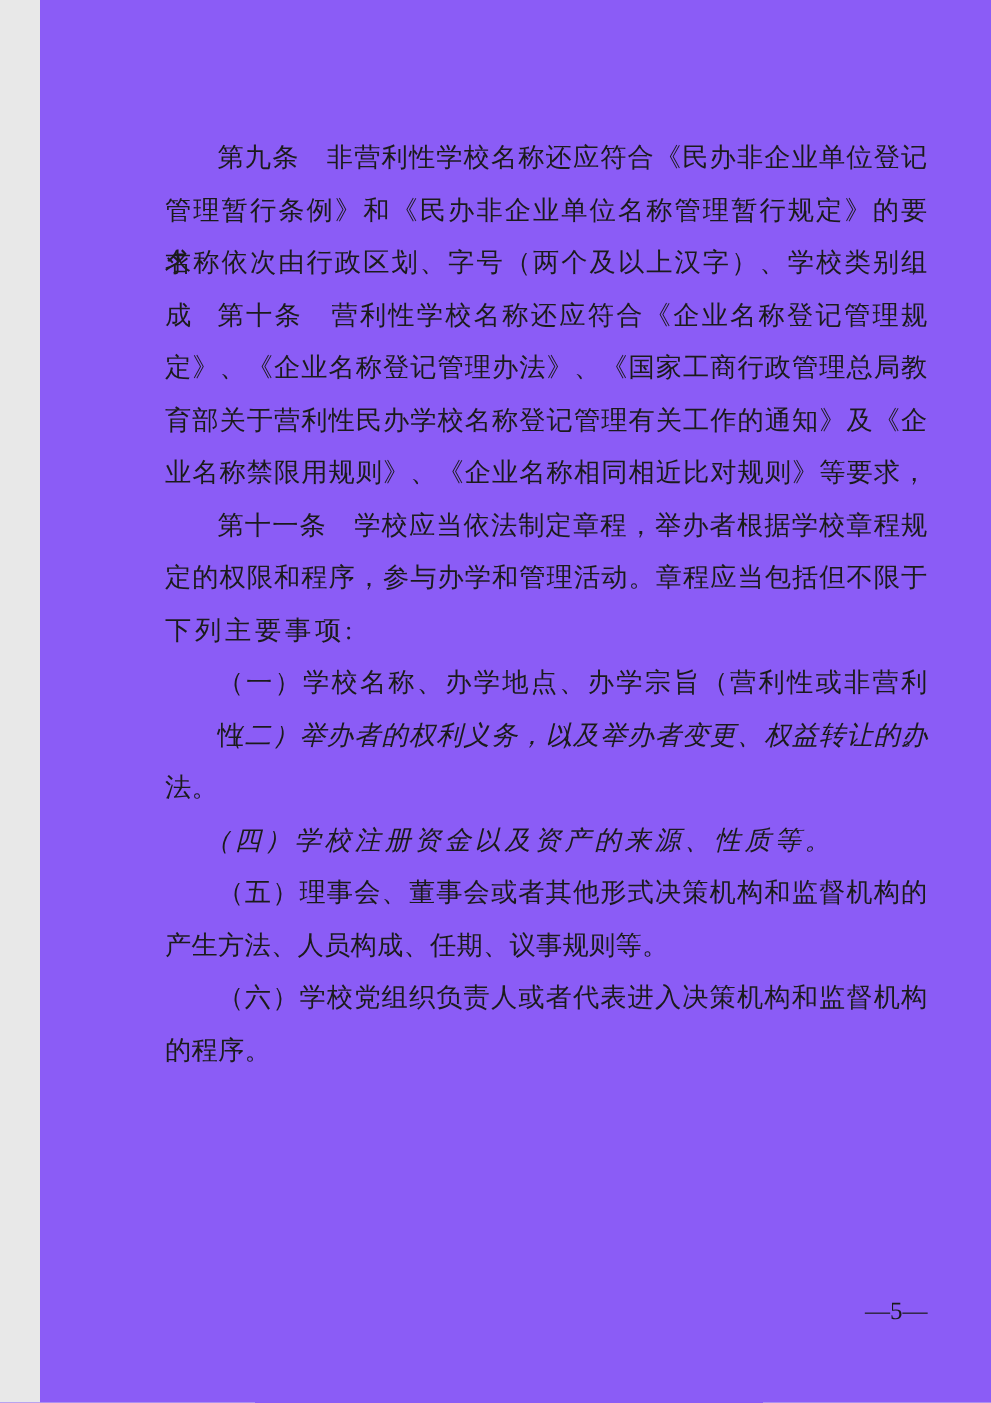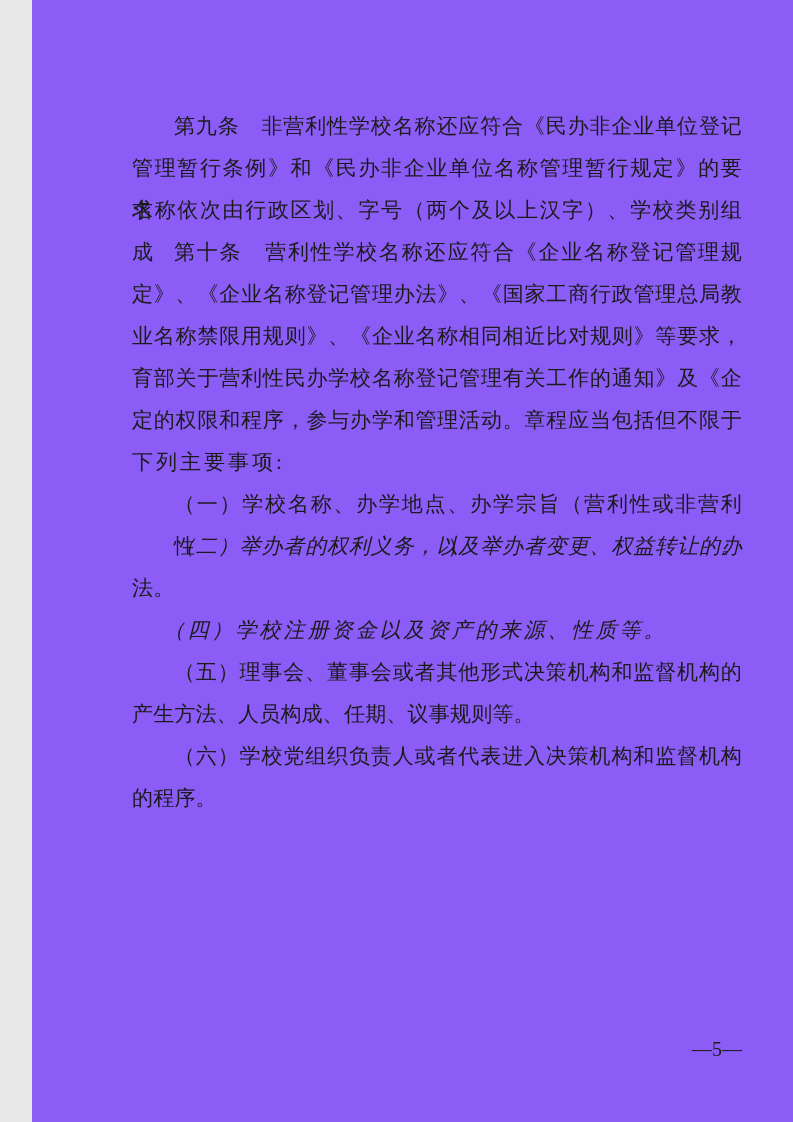--- a/index.html
+++ b/index.html
@@ -55,22 +55,23 @@
 </head>
 <body>
 
 <div class="page">
   <div class="textblock" id="textblock">
       <div class="line just" style="padding-left: 42px;">第九条　非营利性学校名称还应符合《民办非企业单位登记</div>
       <div class="line just">管理暂行条例》和《民办非企业单位名称管理暂行规定》的要求，</div>
       <div class="line just">名称依次由行政区划、字号（两个及以上汉字）、学校类别组成。</div>
       <div class="line just" style="padding-left: 42px;">第十条　营利性学校名称还应符合《企业名称登记管理规</div>
       <div class="line just">定》、《企业名称登记管理办法》、《国家工商行政管理总局教</div>
+      <div class="line just">育部关于营利性民办学校名称登记管理有关工作的通知》及《企</div>
       <div class="line just">业名称禁限用规则》、《企业名称相同相近比对规则》等要求，</div>
-      <div class="line just">育部关于营利性民办学校名称登记管理有关工作的通知》及《企</div>
+      <div class="line just" style="padding-left: 42px;">第十一条　学校应当依法制定章程，举办者根据学校章程规</div>
       <div class="line just">定的权限和程序，参与办学和管理活动。章程应当包括但不限于</div>
       <div class="line loose">下列主要事项:</div>
       <div class="line just" style="padding-left: 42px;">（一）学校名称、办学地点、办学宗旨（营利性或非营利性）。</div>
       <div class="line just" style="padding-left: 42px; font-style: italic;">（二）举办者的权利义务，以及举办者变更、权益转让的办</div>
       <div class="line">法。</div>
       <div class="line loose" style="padding-left: 31.5px; font-style: italic;">（四）学校注册资金以及资产的来源、性质等。</div>
       <div class="line just" style="padding-left: 42px;">（五）理事会、董事会或者其他形式决策机构和监督机构的</div>
       <div class="line">产生方法、人员构成、任期、议事规则等。</div>
       <div class="line just" style="padding-left: 42px;">（六）学校党组织负责人或者代表进入决策机构和监督机构</div>
       <div class="line">的程序。</div>

